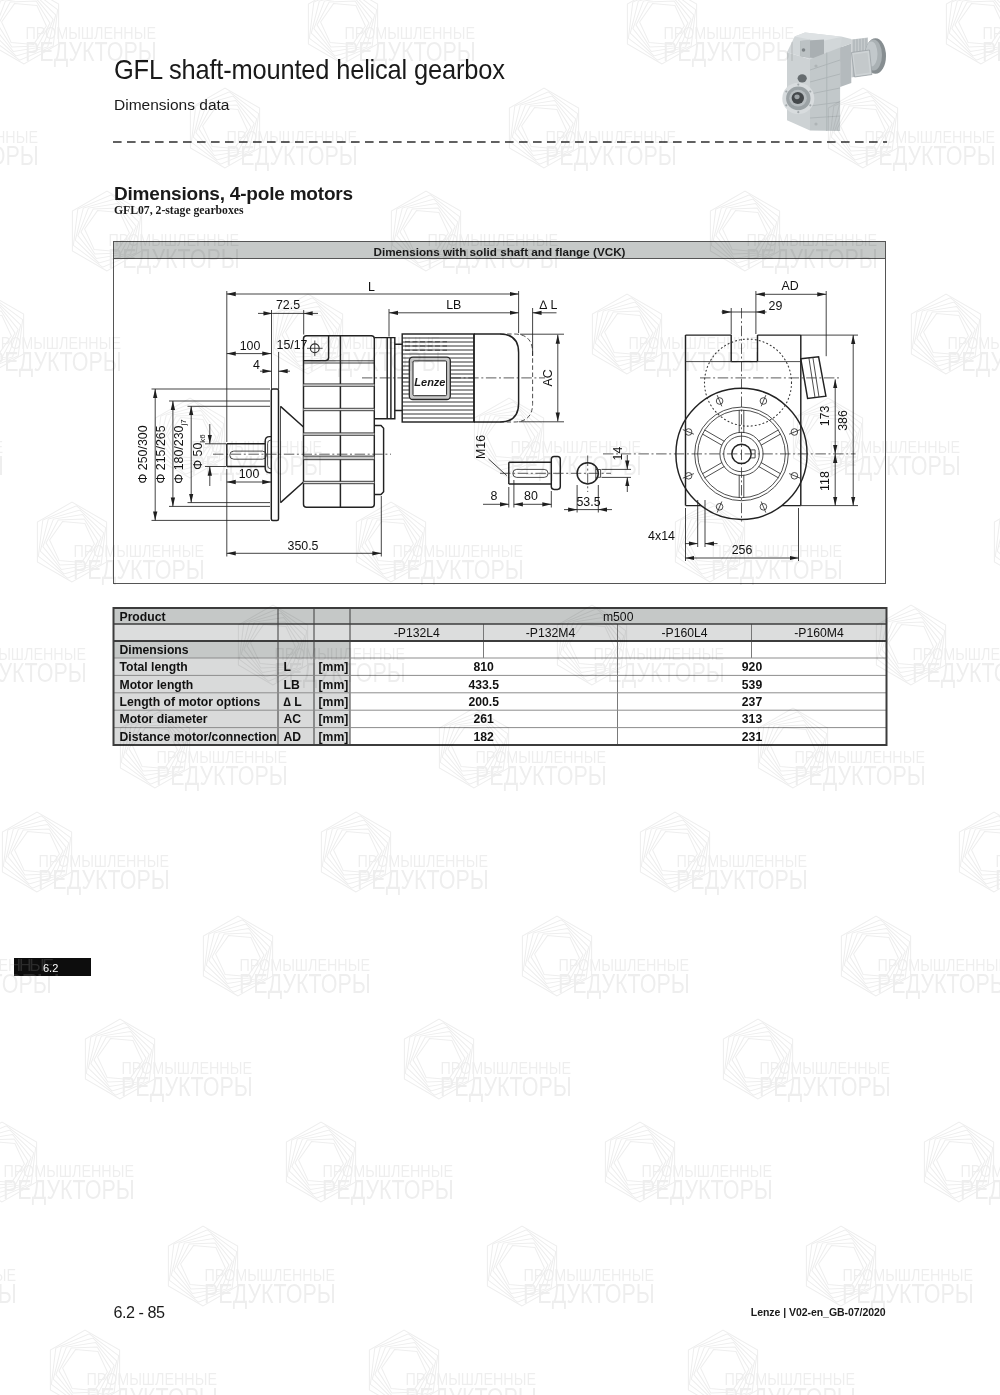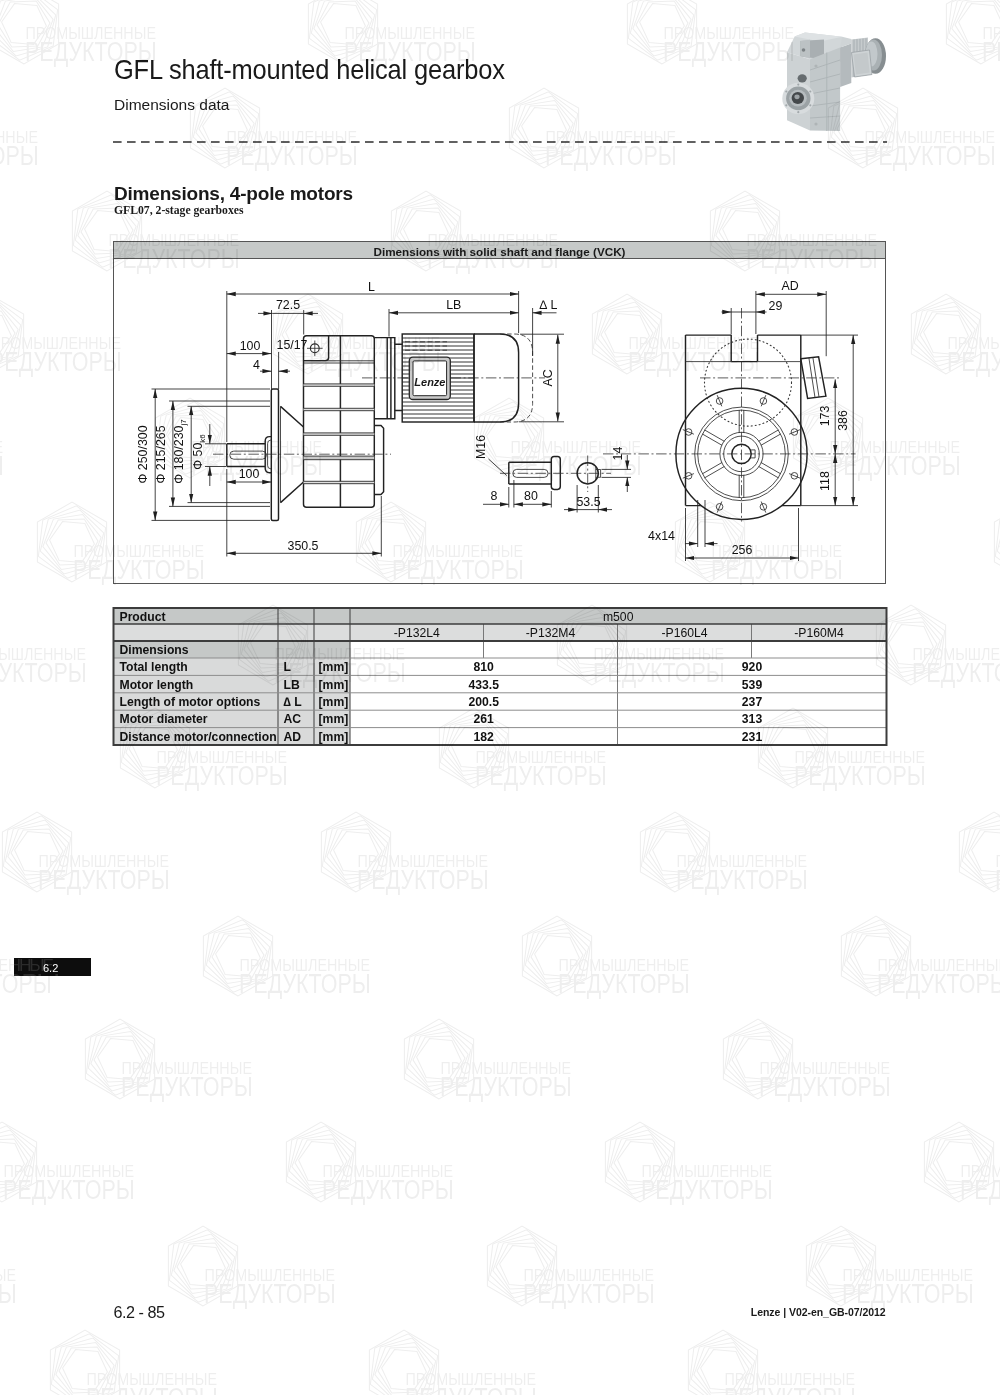--- a/index.html
+++ b/index.html
@@ -309,21 +309,21 @@
 <text class="tb" x="752" y="740.8" text-anchor="middle">231</text>
 </svg>
 
 <div class="abs" style="left:14px;top:958px;width:77px;height:18px;background:#0d0d0d;overflow:hidden;">
   <span style="position:absolute;left:-93.5px;top:-2.6px;font-size:17.4px;letter-spacing:-2.25px;color:#2d2d2d;white-space:nowrap;">ПРОМЫШЛЕННЫЕ</span>
   <span style="position:absolute;left:-94px;top:10.6px;font-size:27px;letter-spacing:-3.2px;color:#2d2d2d;white-space:nowrap;">РЕДУКТОРЫ</span>
 </div>
 <div class="t" style="left:43px;top:961.5px;font-size:11px;color:#fff;">6.2</div>
 
 <div class="t" style="left:113.5px;top:1303px;font-size:16.2px;letter-spacing:-0.5px;">6.2 - 85</div>
-<div class="t" style="right:114.4px;top:1306px;font-size:10.5px;font-weight:bold;letter-spacing:-0.05px;">Lenze | V02-en_GB-07/2012</div>
+<div class="t" style="right:114.4px;top:1306px;font-size:10.5px;font-weight:bold;letter-spacing:-0.05px;">Lenze | V02-en_GB-07/2020</div>
 
 <svg id="wm" class="abs" style="left:0;top:0;pointer-events:none;" width="1000" height="1395" viewBox="0 0 1000 1395">
 <defs>
 <g id="wmu">
   <g stroke="#000" stroke-width="1.05" fill="none">
     <polygon points="36.0,80.0 1.4,60.0 1.4,20.0 36.0,0.0 70.6,20.0 70.6,60.0"></polygon>
     <polygon points="31.6,76.2 2.4,54.3 6.8,18.0 40.4,3.8 69.6,25.7 65.2,62.0"></polygon>
     <polygon points="28.0,72.0 4.3,49.1 12.3,17.1 44.0,8.0 67.7,30.9 59.7,62.9"></polygon>
     <polygon points="25.4,67.5 6.9,44.6 17.4,17.1 46.6,12.5 65.1,35.4 54.6,62.9"></polygon>
     <polygon points="23.8,63.0 10.0,40.9 22.2,18.0 48.2,17.0 62.0,39.1 49.8,62.0"></polygon>

